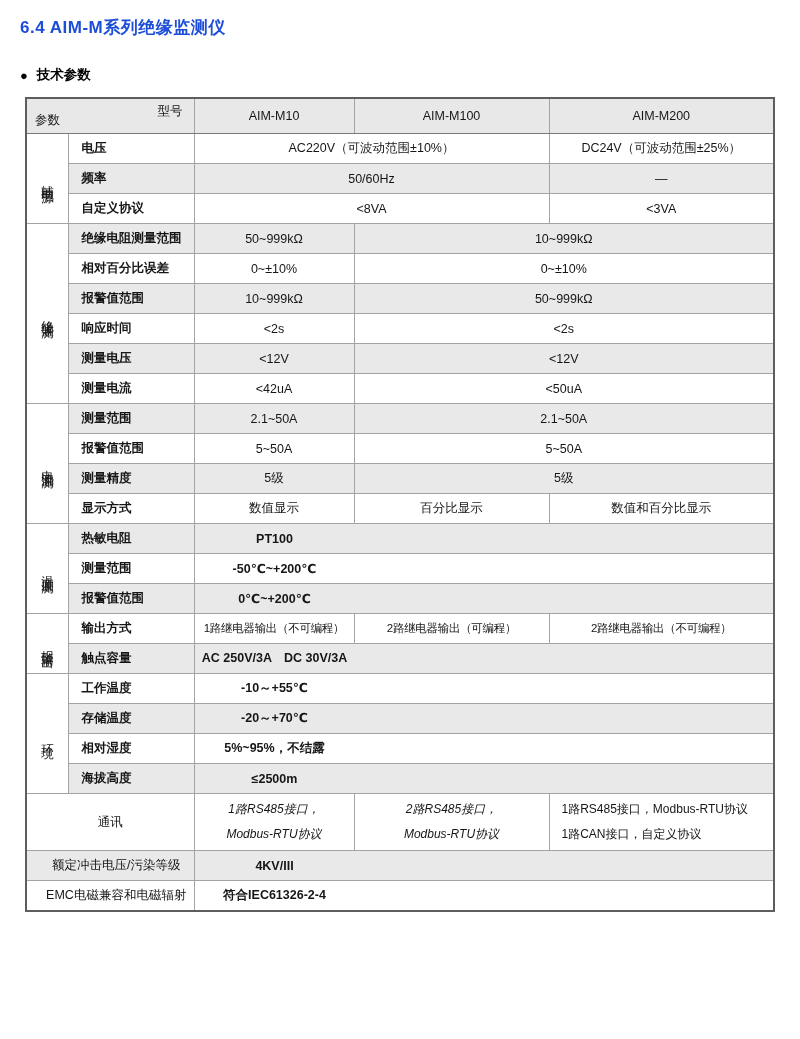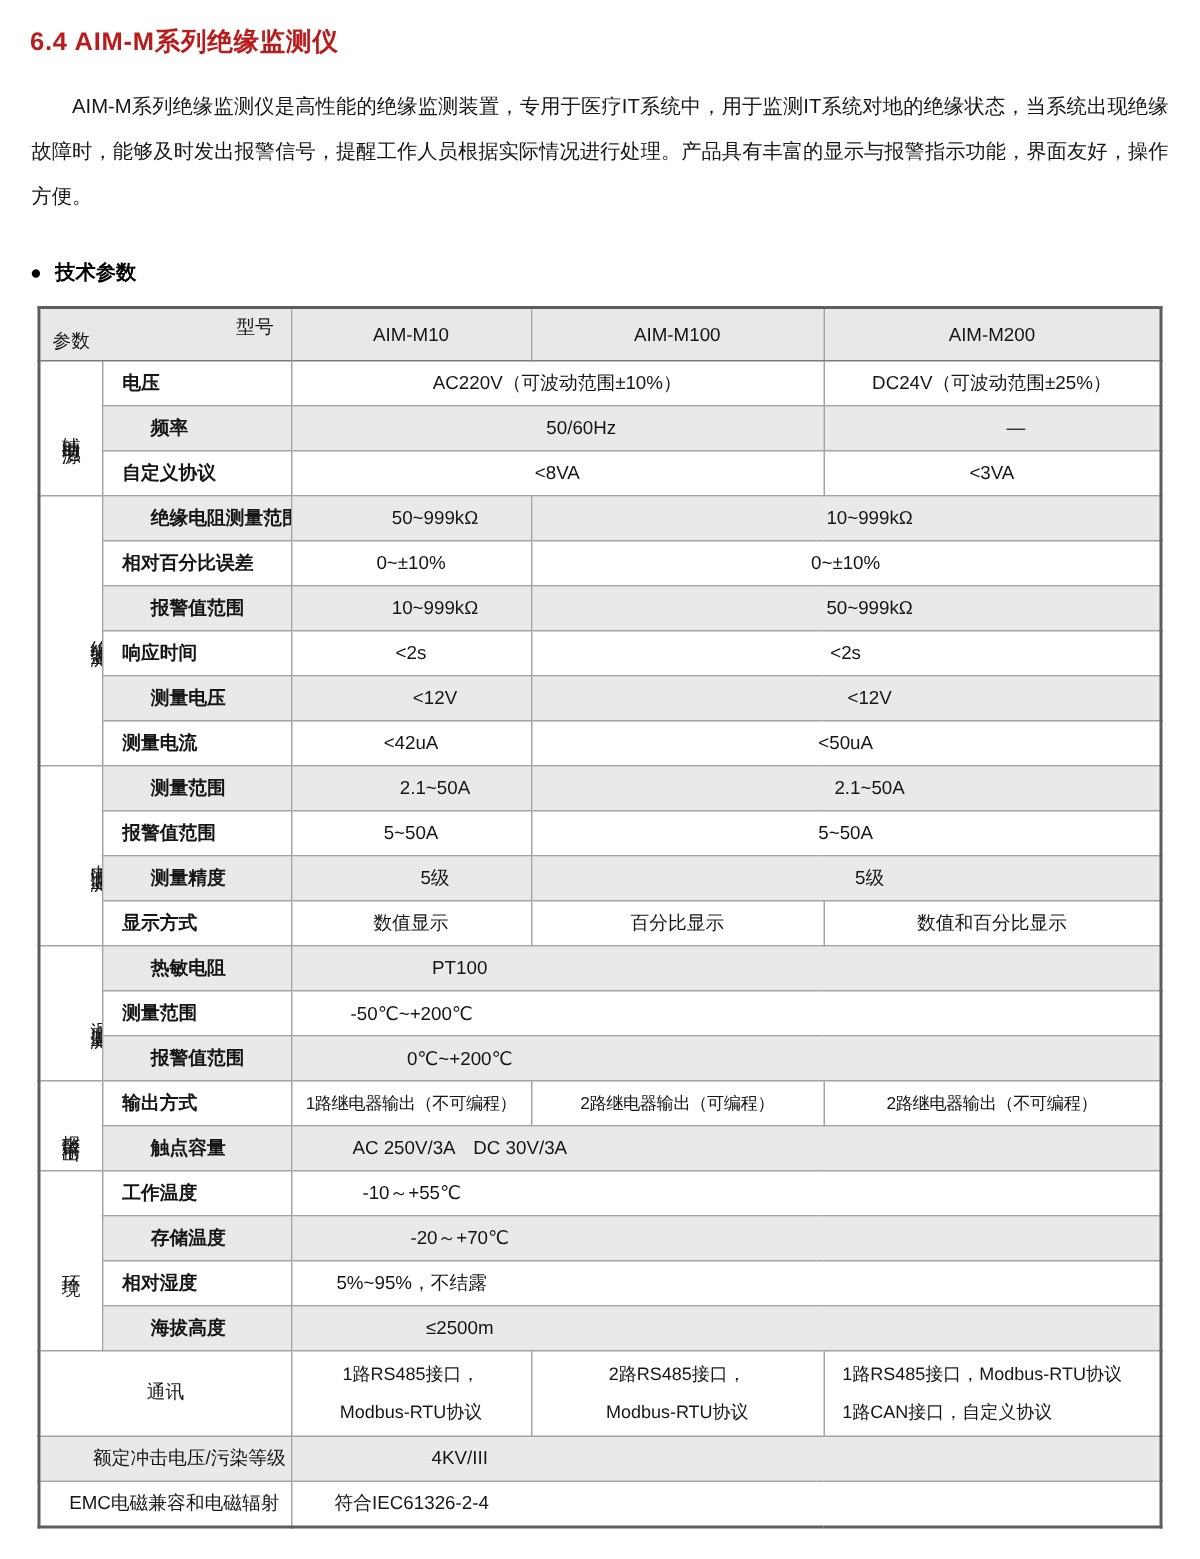--- a/index.html
+++ b/index.html
@@ -3,21 +3,21 @@
 <meta charset="utf-8">
 <style>
   html,body{margin:0;padding:0;background:#ffffff;}
   body{
     width:800px;height:1039px;overflow:hidden;
     font-family:"Liberation Sans","DejaVu Sans",sans-serif;
     color:#1a1a1a;-webkit-font-smoothing:antialiased;
   }
   .page{position:relative;width:800px;height:1039px;background:#fff;}
   .title{
-    margin:16px 0 0 20px;font-size:17px;font-weight:bold;color:#b91c1c;
+    margin:16px 0 0 20px;font-size:17px;font-weight:bold;color:#1d4ed8;
     letter-spacing:.5px;
   }
   .intro{
     margin:17px 21px 0 21px;font-size:13.5px;line-height:2.22;
     text-align:justify;text-indent:2em;color:#171717;
   }
   .section-head{
     margin:27px 0 0 20px;font-size:13.5px;font-weight:bold;color:#000;
     display:flex;align-items:center;
   }
@@ -29,49 +29,48 @@
   }
   .spec td,.spec th{
     border:1px solid #a3a3a3;padding:0;vertical-align:middle;
     text-align:center;height:29px;overflow:hidden;font-weight:normal;
     white-space:nowrap;
   }
   tr.h-head th{height:34px;background:#e8e8e8;margin-top:36px;}
   tr.h-comm td{height:56px;}
   tr.sec td,tr.sec th{border-top:1.5px solid #7a7a7a;}
   tr.h-head th{border-bottom:1.5px solid #7a7a7a;}
-  tr.g td{background:#e9e9e9;padding-left:32px;}
+  tr.g td{background:#e9e9e9;}
   .spec td.grp{background:#ffffff;}
   td.label{text-align:left;padding-left:13px;font-weight:bold;}
   td.mlabel{text-align:center;padding-left:12px;}
   td.full{text-align:left;}
-  .c160{display:inline-block;width:160px;text-align:center;white-space:nowrap;}
+  .c160{display:inline-block;width:160px;text-align:center;white-space:nowrap;font-weight:bold;}
   .vlabel{
     writing-mode:vertical-lr;text-orientation:upright;
     letter-spacing:2px;line-height:1.15;
   }
   td.tight{font-size:11.5px;letter-spacing:-.3px;margin-left:16px;}
-  td.commcol{line-height:2.1;font-size:12px;}
+  td.commcol{line-height:2.1;font-size:12px;font-style:italic;}
   td.commleft{text-align:left;padding-left:12px;line-height:2.1;font-size:12px;margin-top:12px;}
   th.corner{position:relative;background:#e8e8e8;
     background-image:linear-gradient(to bottom right,
       transparent calc(50% - 0.6px),#8a8a8a calc(50% - 0.6px),
       #8a8a8a calc(50% + 0.6px),transparent calc(50% + 0.6px));
   }
   .corner-model{position:absolute;top:4px;right:11px;font-size:12.5px;}
   .corner-param{position:absolute;bottom:4px;left:8px;font-size:12.5px;}
 </style>
 </head>
 <body>
 
 <div class="page">
 
   <h1 class="title">6.4 AIM-M系列绝缘监测仪</h1>
 
-  <p class="intro">AIM-M系列绝缘监测仪是高性能的绝缘监测装置，专用于医疗IT系统中，用于监测IT系统对地的绝缘状态，当系统出现绝缘故障时，能够及时发出报警信号，提醒工作人员根据实际情况进行处理。产品具有丰富的显示与报警指示功能，界面友好，操作方便。</p>
 
   <div class="section-head">
     <span class="bullet">●</span>
     <span>技术参数</span>
   </div>
 
   <table class="spec">
     <colgroup>
       <col style="width:42px">
         <col style="width:126px">

